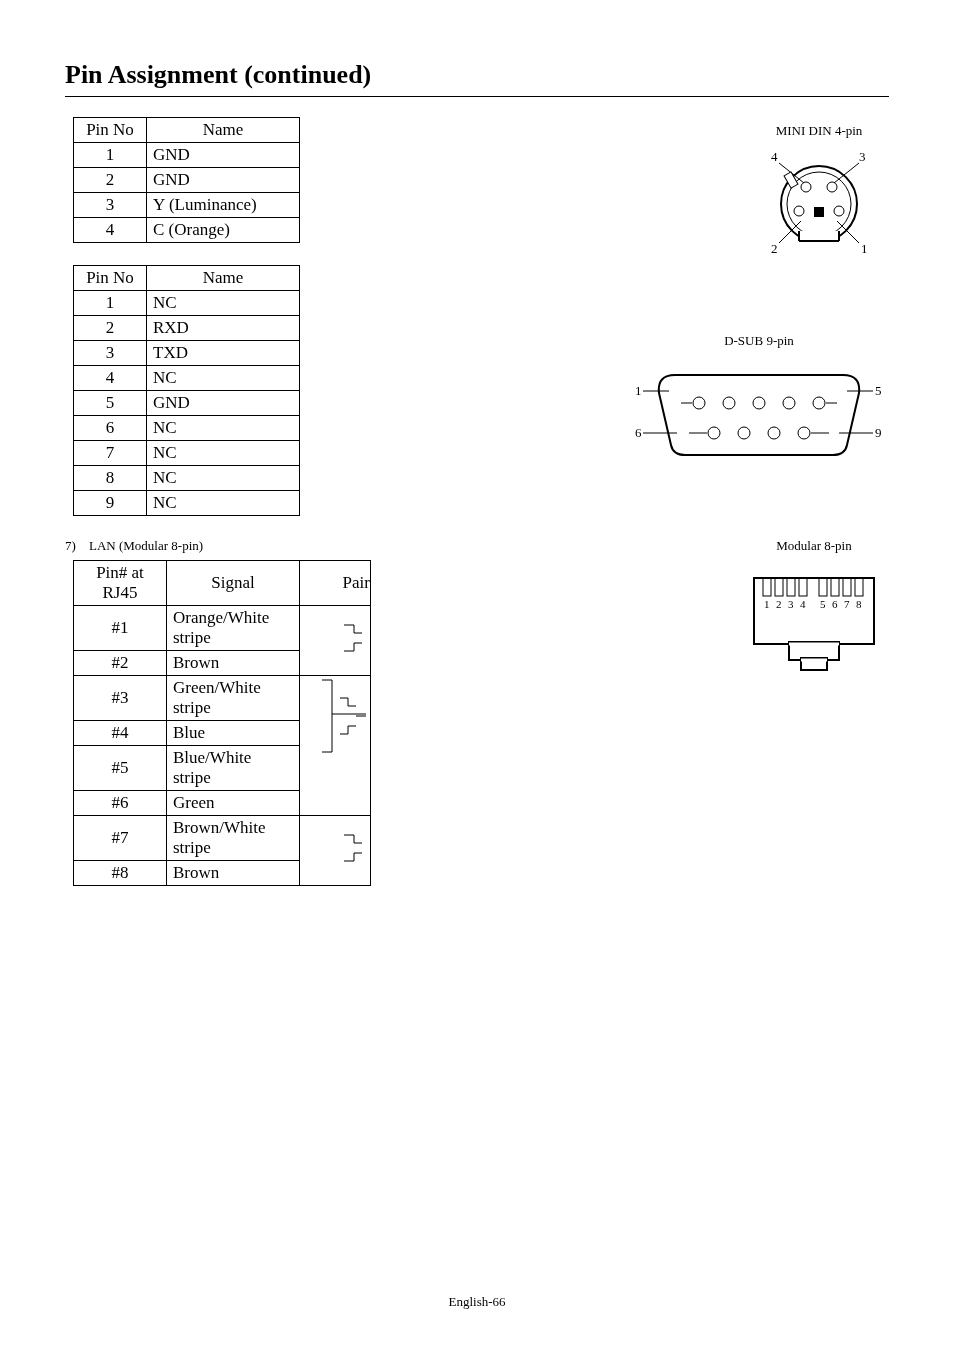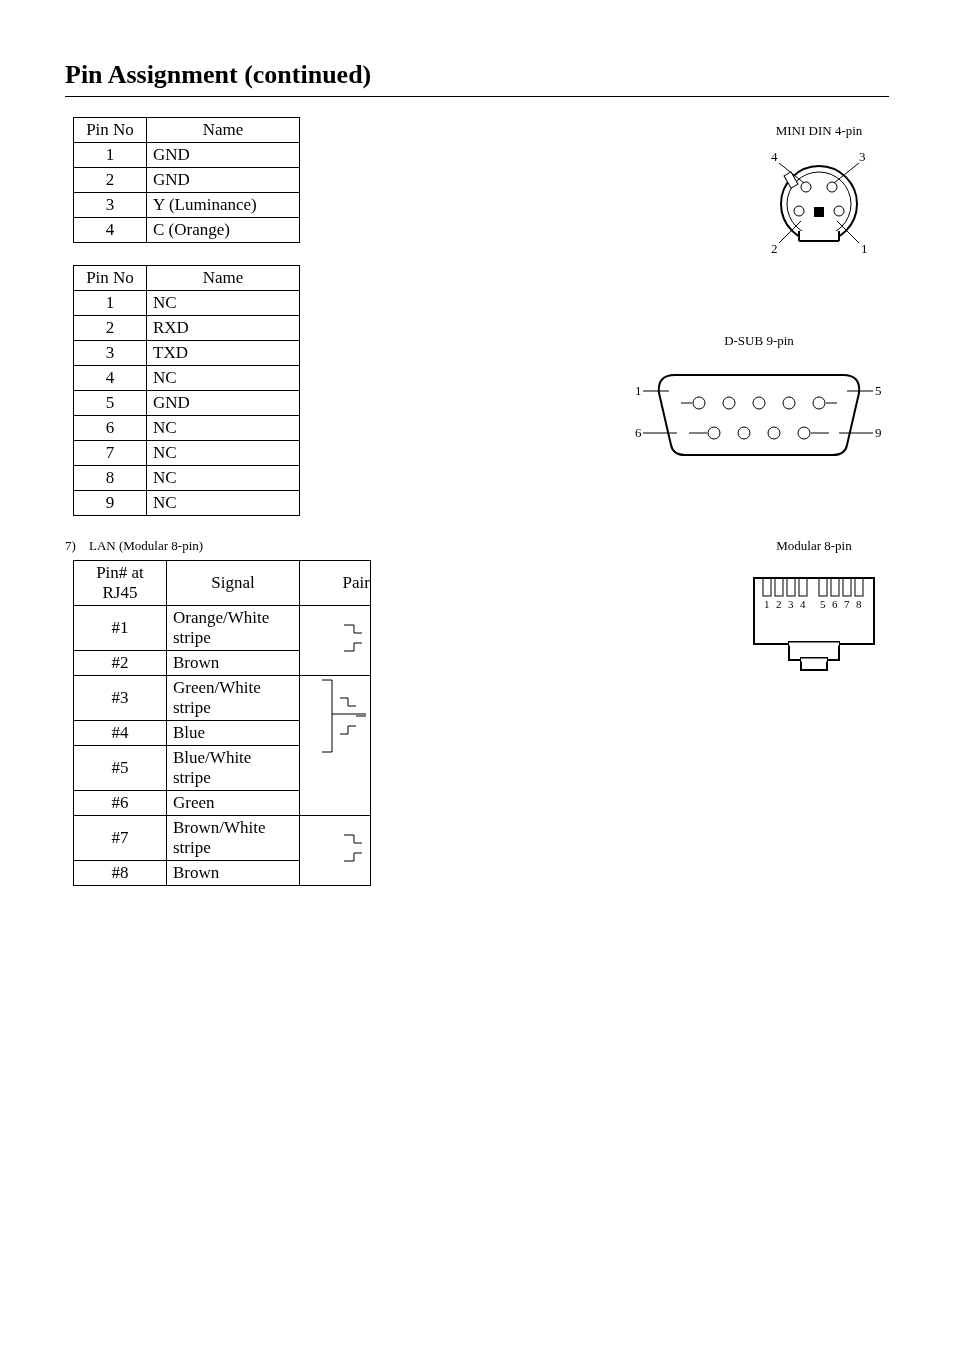--- a/index.html
+++ b/index.html
@@ -339,13 +339,14 @@
           <text x="81" y="44" font-size="11">5</text>
           <text x="93" y="44" font-size="11">6</text>
           <text x="105" y="44" font-size="11">7</text>
           <text x="117" y="44" font-size="11">8</text>
         </svg>
       </div>
 
     </div>
   </div>
 
+  <div class="footer">English-66</div>
 </div>
 
 </body></html>

